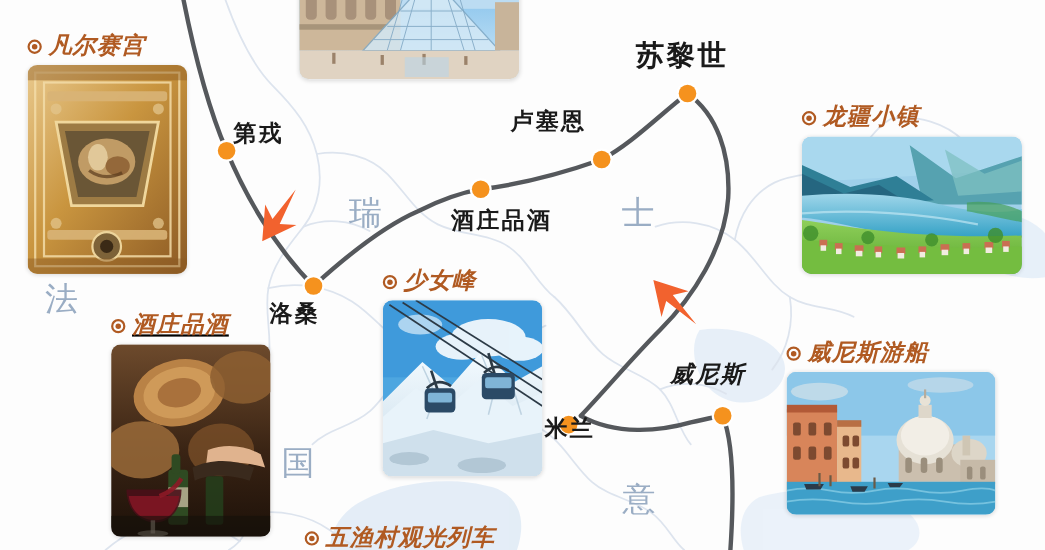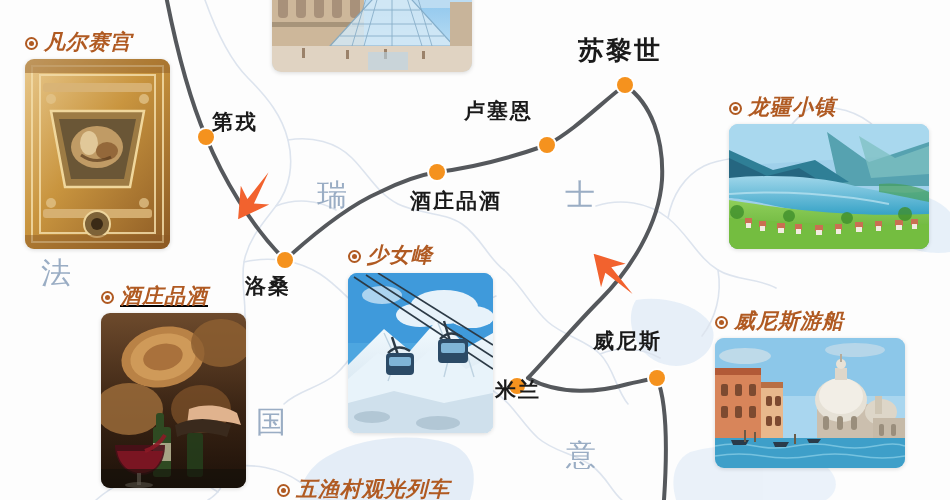--- a/index.html
+++ b/index.html
@@ -483,21 +483,21 @@
   <div class="city" style="left: 547px; top: 145px; background: rgb(245, 146, 30);"></div>
   <div class="city-label" style="left:464px; top:100px;">卢塞恩</div>
 
   <div class="city" style="left: 625px; top: 85px; background: rgb(245, 146, 30);"></div>
   <div class="city-label" style="left:578px; top:37px; font-size:26px;">苏黎世</div>
 
   <div class="city" style="left: 517px; top: 386px; background: rgb(245, 146, 30);"></div>
   <div class="city-label" style="left:495px; top:379px;">米兰</div>
 
   <div class="city" style="left: 657px; top: 378px; background: rgb(245, 146, 30);"></div>
-  <div class="city-label" style="left:593px; top:330px;">威尼斯</div>
+  <div class="city-label" style="left:609px; top:330px;font-style:italic;">威尼斯</div>
 
   <div class="dir-arrow" style="left:232px; top:168px; transform:rotate(35deg);">
     <svg width="42" height="56" viewBox="0 0 42 56" xmlns="http://www.w3.org/2000/svg">
       <path d="M 19 0 L 25 34 L 38 26 L 21 56 L 4 27 L 17 34 Z" fill="#f2622e"></path>
     </svg>
   </div>
   <div class="dir-arrow" style="left:590px; top:243px; transform:rotate(138deg);">
     <svg width="42" height="56" viewBox="0 0 42 56" xmlns="http://www.w3.org/2000/svg">
       <path d="M 19 0 L 25 34 L 38 26 L 21 56 L 4 27 L 17 34 Z" fill="#f2622e"></path>
     </svg>

